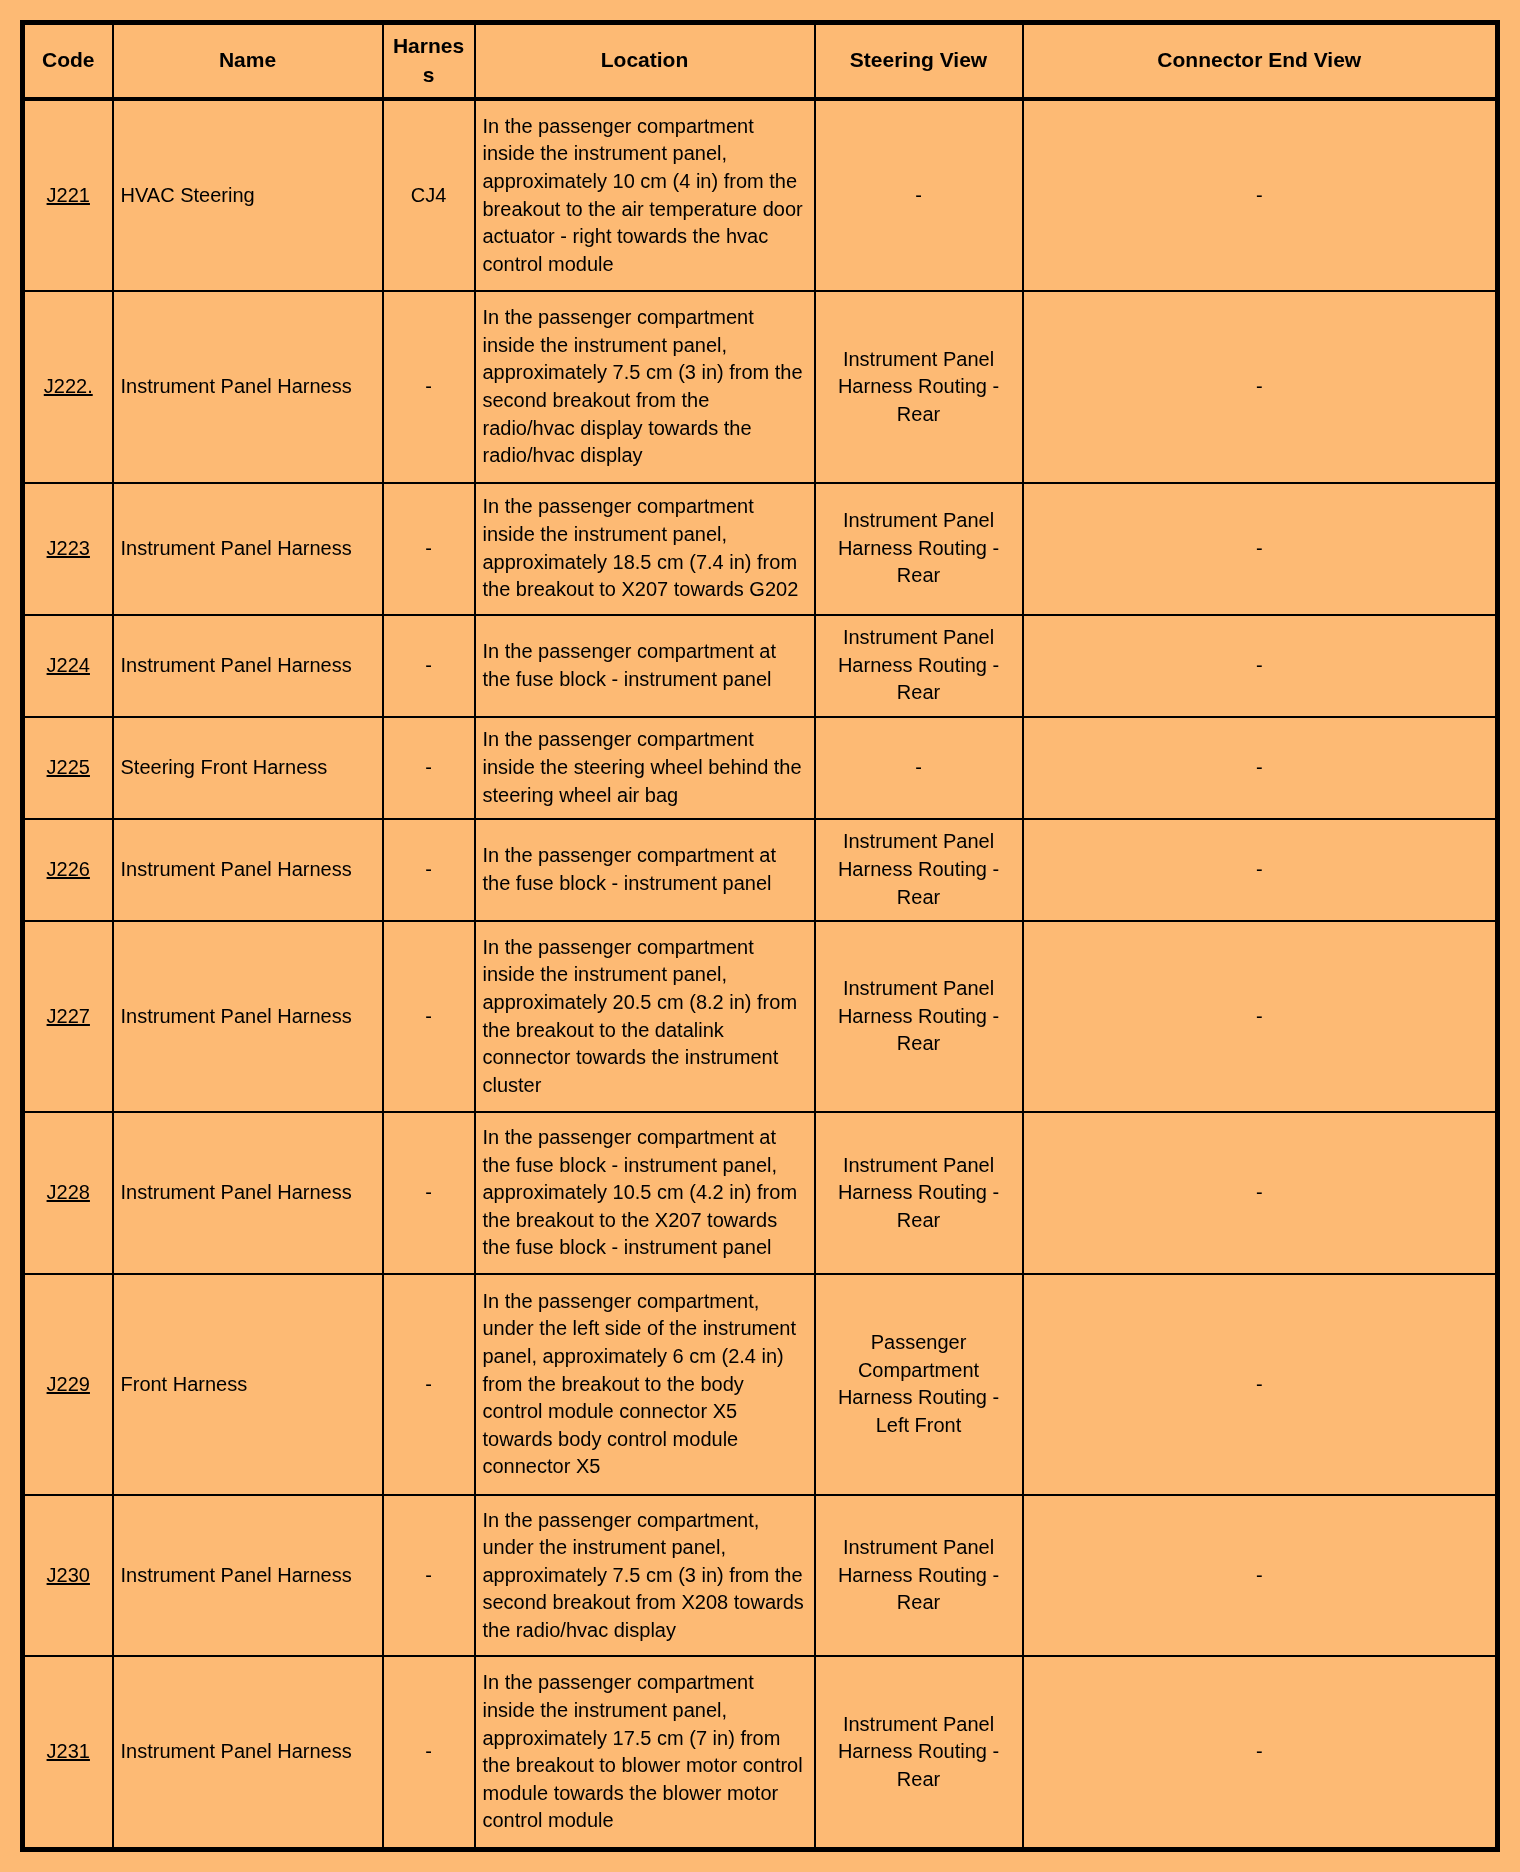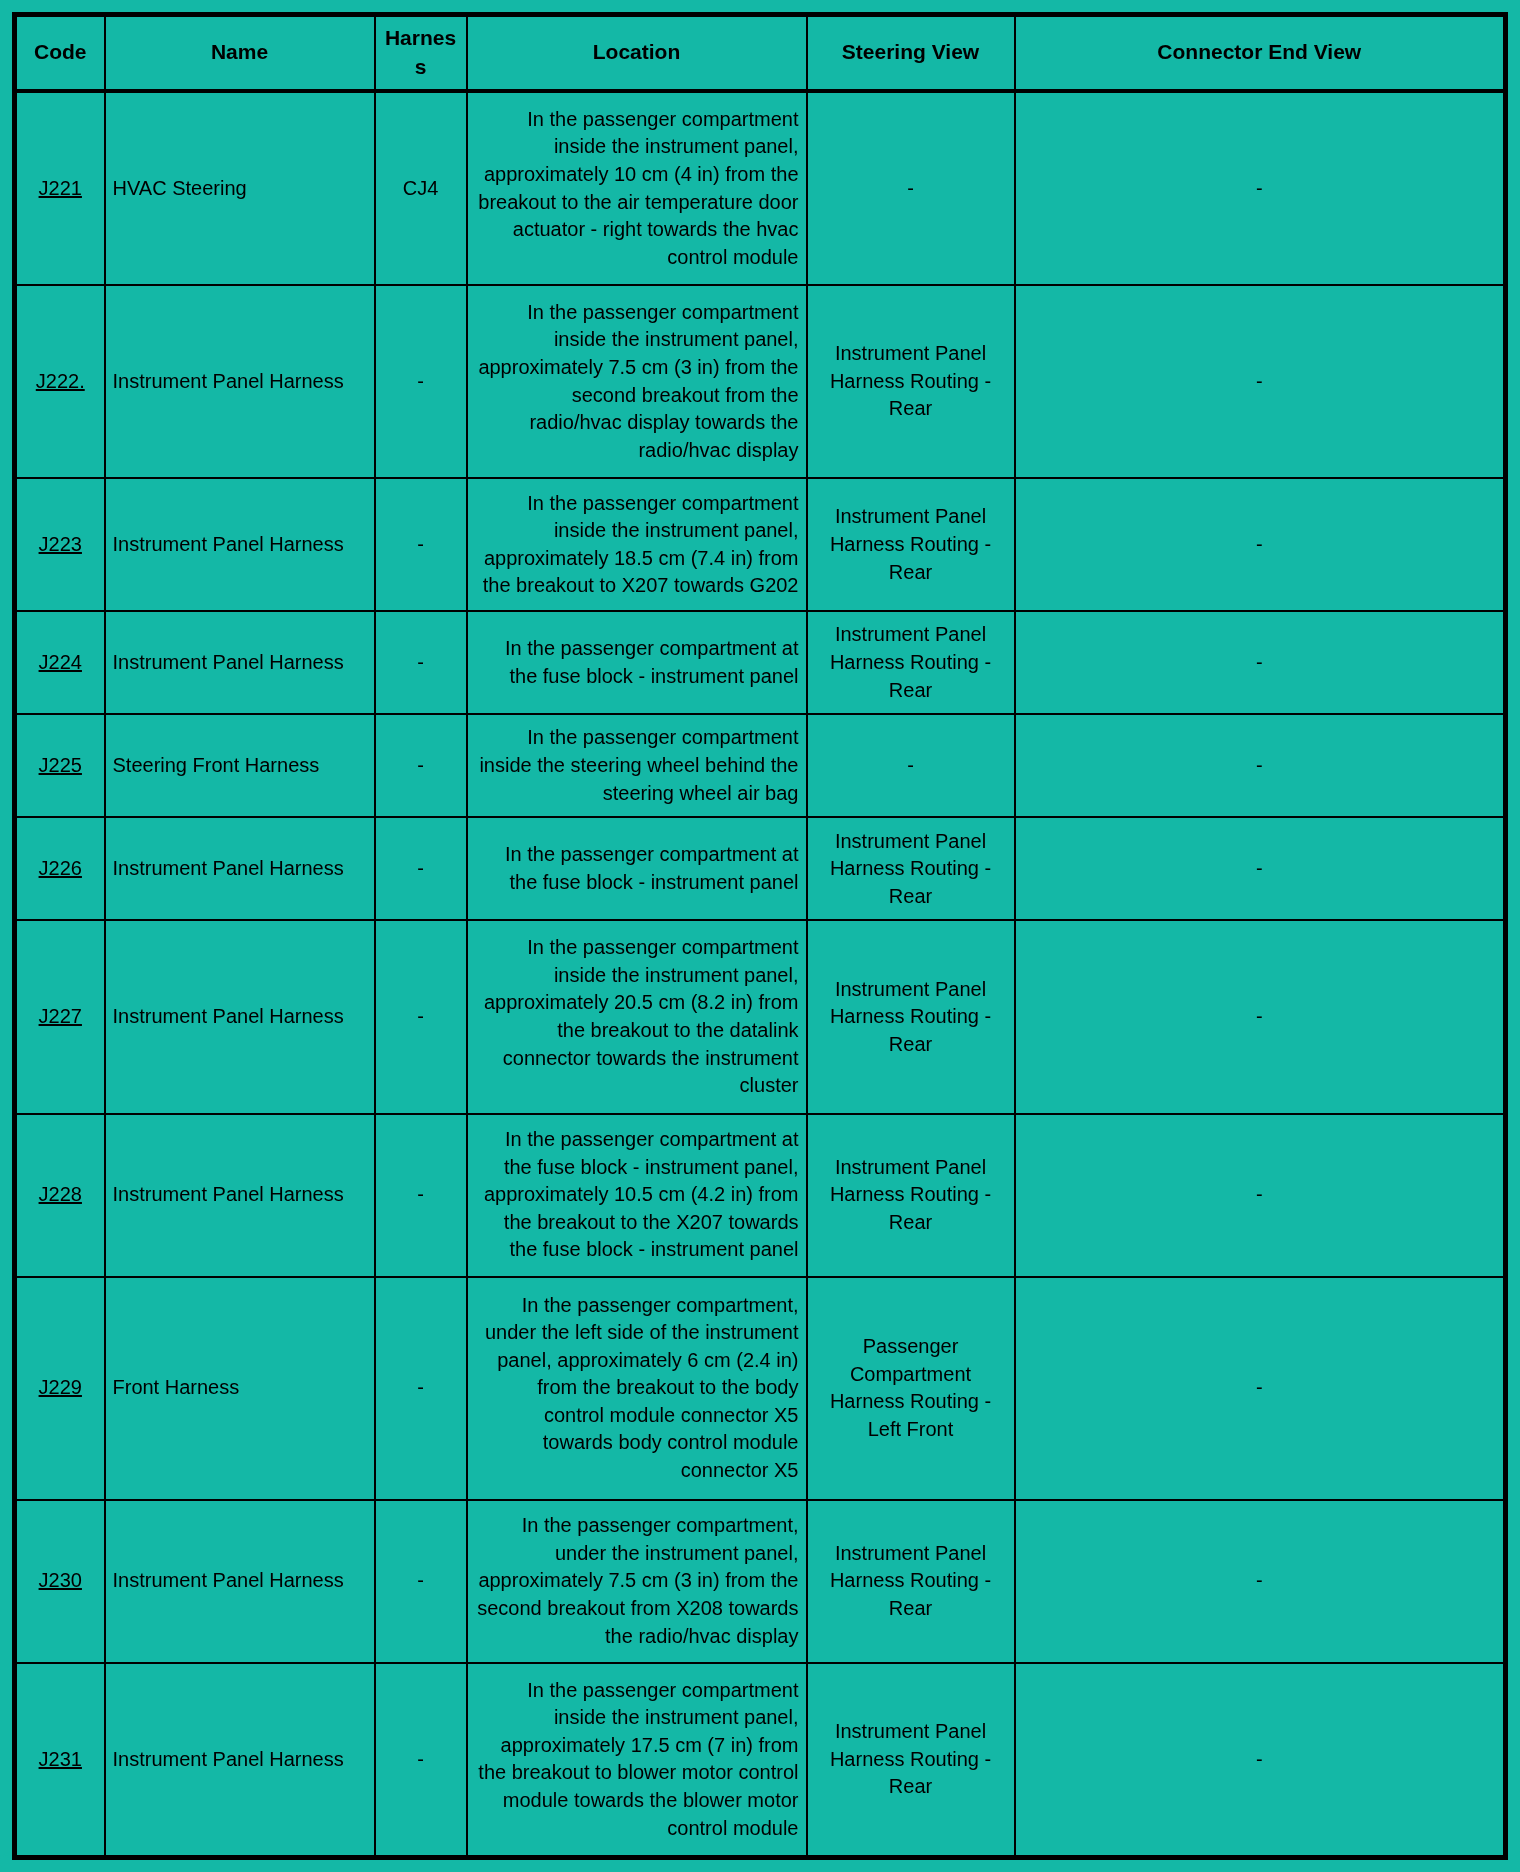--- a/index.html
+++ b/index.html
@@ -6,22 +6,22 @@
   html, body {
     margin: 0;
     padding: 0;
     background: #ffffff;
     color: #000000;
     font-family: "Liberation Sans", sans-serif;
   }
   .page {
     width: 1520px;
     height: 1872px;
-    padding: 12px;
-    background: #14b8a6;
+    padding: 20px;
+    background: #fdba74;
   }
   table.harness-table {
     width: 100%;
     height: 100%;
     border-collapse: collapse;
     table-layout: fixed;
     border: 5px solid #000000;
   }
   th, td {
     border: 2px solid #000000;
@@ -35,21 +35,21 @@
     font-weight: bold;
     text-align: center;
     font-size: 21px;
     padding: 7px 4px;
     border-bottom: 4px solid #000000;
     height: 40px;
   }
   td.col-code { text-align: center; text-decoration: underline; }
   td.col-name { text-align: left; padding-left: 7px; }
   td.col-option { text-align: center; }
-  td.col-location { text-align: right; padding-left: 7px; padding-right: 7px; }
+  td.col-location { text-align: left; padding-left: 7px; padding-right: 7px; }
   td.col-locator_view { text-align: center; padding-left: 14px; padding-right: 14px; }
   td.col-connector_end_view { text-align: center; }
 </style>
 </head>
 <body>
 
 <div class="page">
   <table class="harness-table">
     <colgroup>
       <col style="width: 90px;">

